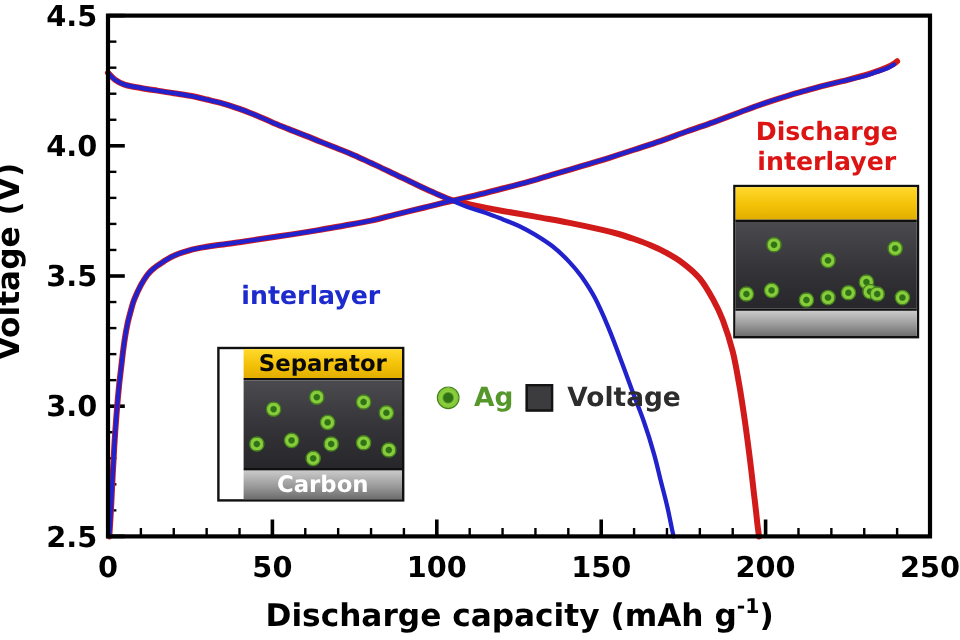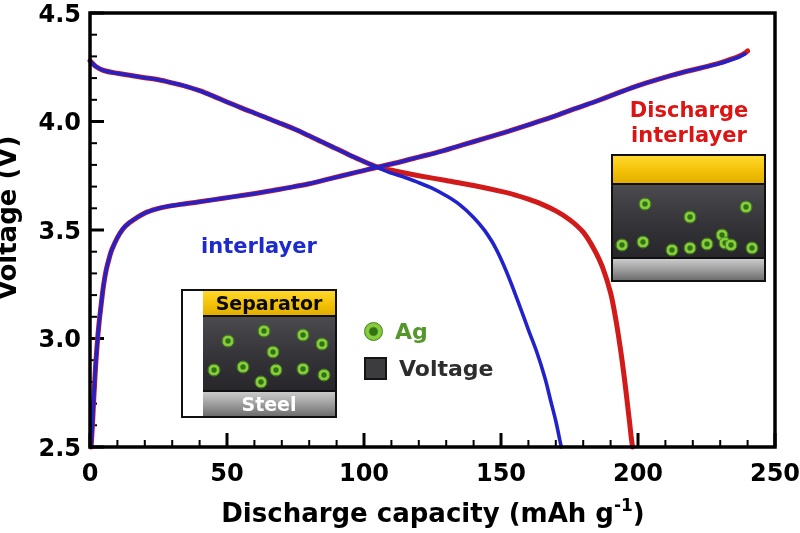--- a/index.html
+++ b/index.html
@@ -27,21 +27,21 @@
   .band-steel{height:26px;flex:0 0 auto;background:linear-gradient(180deg,#cbcbcb 0%,#9a9a9a 55%,#6d6d6d 100%);
              border-top:2px solid #101010;display:flex;align-items:center;justify-content:center;
              font-weight:bold;font-size:19px;color:#ffffff;box-sizing:border-box;}
   #structured-box .band-steel{height:23px;}
   .ag-dot{position:absolute;width:13px;height:13px;border-radius:50%;
           transform:translate(-50%,-50%);
           background:radial-gradient(circle at 50% 50%,#2f7316 0%,#2f7316 28%,#8ed13f 42%,#7cc235 75%,#5aa328 100%);
           border:1px solid #44831c;box-sizing:border-box;}
 
   
-  .legend{position:absolute;left:364px;top:318px;display:flex;flex-direction:column;gap:10px;}
+  .legend{position:absolute;left:364px;top:318px;display:flex;gap:10px;}
   .legend-row{display:flex;align-items:center;gap:12px;height:27px;}
   .legend-dot{width:19px;height:19px;border-radius:50%;
           background:radial-gradient(circle at 50% 50%,#2f7316 0%,#2f7316 30%,#8ed13f 44%,#7cc235 78%,#5aa328 100%);
           border:1px solid #44831c;box-sizing:border-box;}
   .legend-square{width:23px;height:23px;background:#3c3c3f;border:2px solid #141414;box-sizing:border-box;}
   .legend-label-ag{font-weight:bold;font-size:22px;color:#55972a;}
   .legend-label-carbon{font-weight:bold;font-size:22px;color:#2d2d2d;}
 </style>
 </head>
 <body>
@@ -136,21 +136,21 @@
         <span class="ag-dot" style="left: 76%; top: 24%;"></span>
         <span class="ag-dot" style="left: 90%; top: 37%;"></span>
         <span class="ag-dot" style="left: 53%; top: 48%;"></span>
         <span class="ag-dot" style="left: 8%; top: 72%;"></span>
         <span class="ag-dot" style="left: 30%; top: 68%;"></span>
         <span class="ag-dot" style="left: 55%; top: 72%;"></span>
         <span class="ag-dot" style="left: 76%; top: 71%;"></span>
         <span class="ag-dot" style="left: 92%; top: 80%;"></span>
         <span class="ag-dot" style="left: 44%; top: 89%;"></span>
       </div>
-    <div class="band-steel">Steel</div>
+    <div class="band-steel">Carbon</div>
   </div>
 
   
   <div class="inset-title" id="structured-title">
     <div>Discharge</div>
     <div>interlayer</div>
   </div>
   <div class="inset-box" id="structured-box">
     <div class="band-separator"></div>
     <div class="band-carbon">

